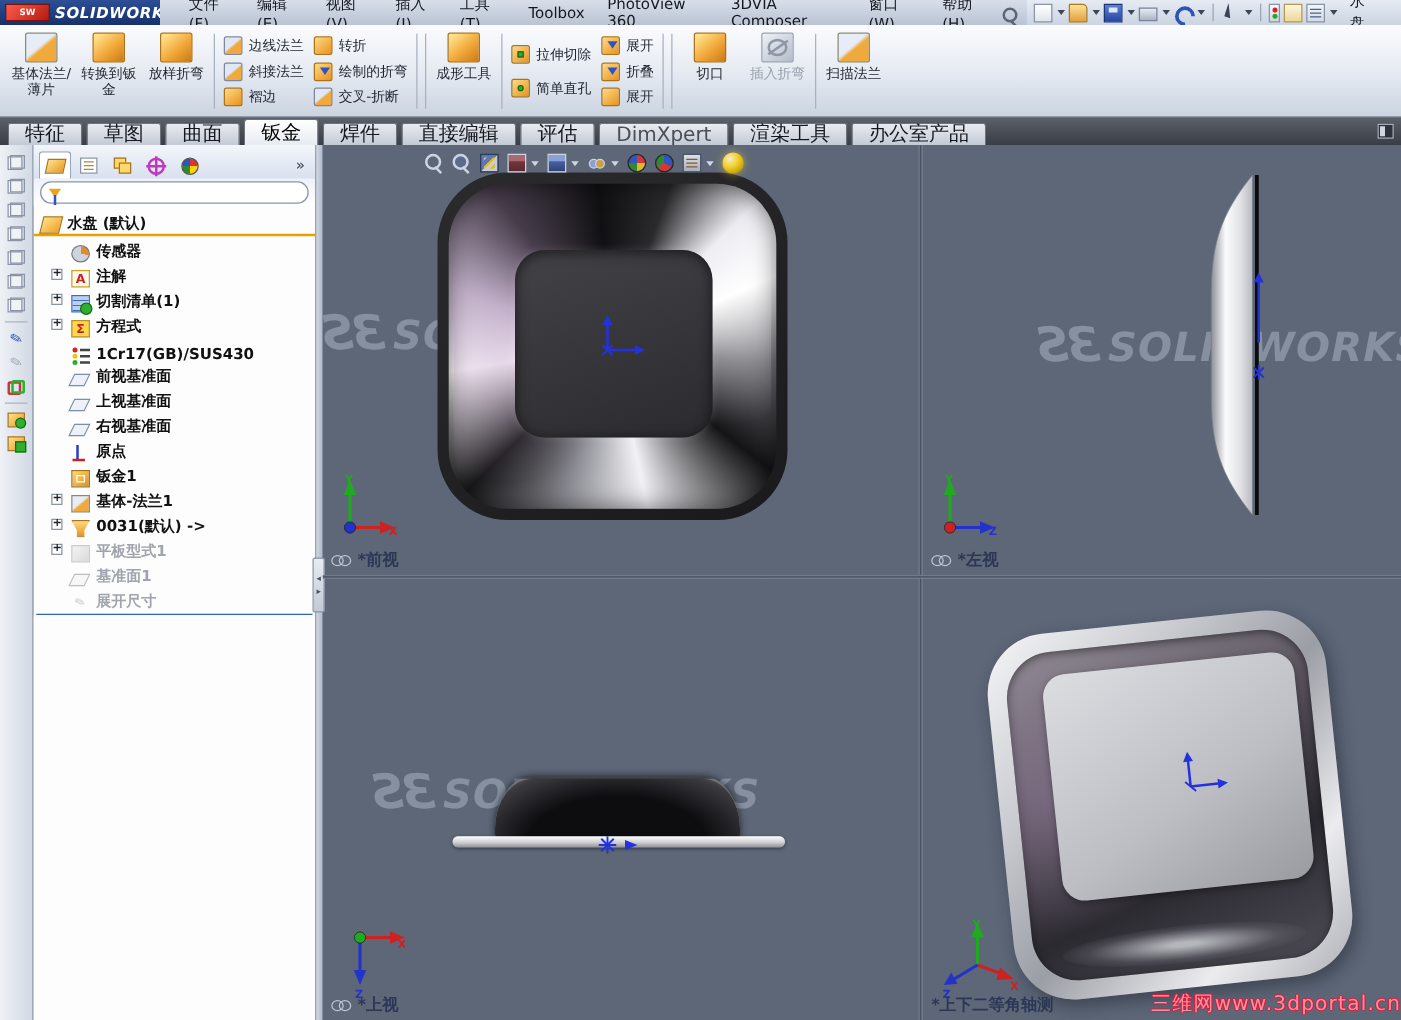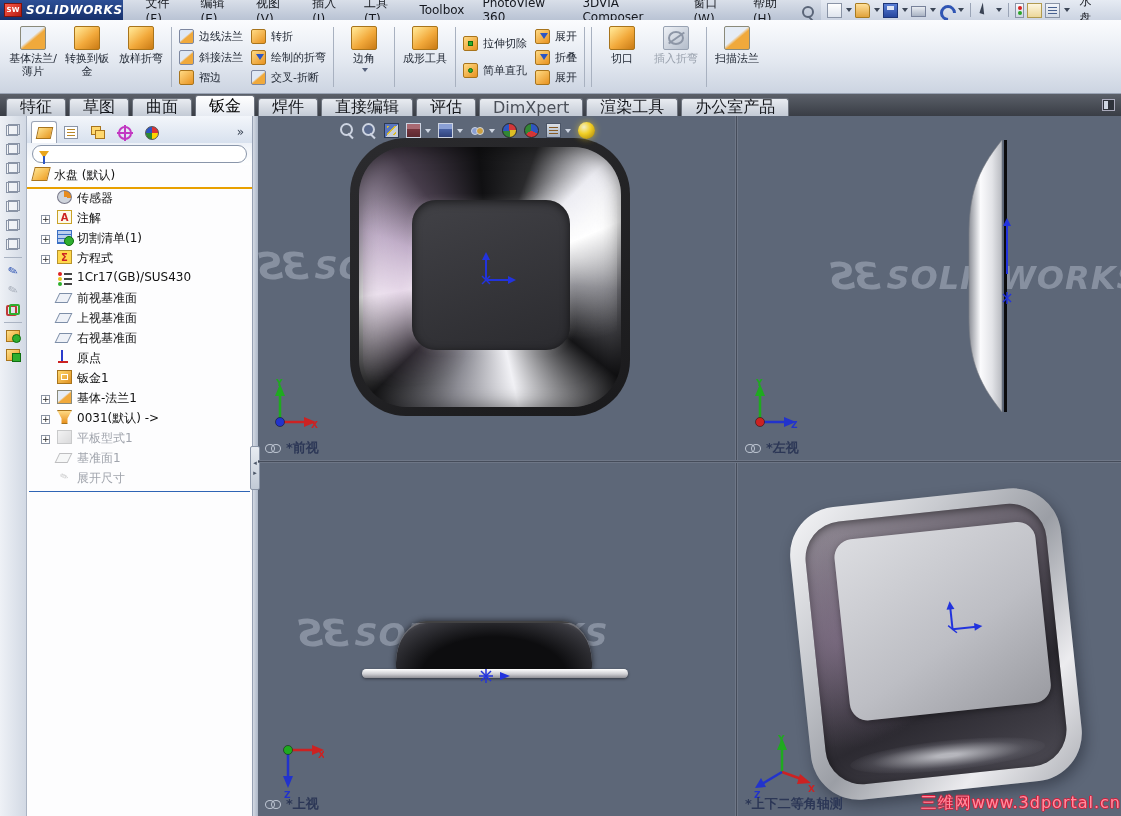--- a/index.html
+++ b/index.html
@@ -5,21 +5,21 @@
   * { box-sizing: border-box; margin: 0; padding: 0; }
   html,body { width:1121px; height:816px; overflow:hidden;
     font-family:"DejaVu Sans","Liberation Sans",sans-serif; }
   body { position:relative; background:#5d6778; }
 
   
   .titlebar{position:absolute;left:0;top:0;width:1121px;height:20px;display:flex;align-items:stretch;
     background:linear-gradient(#9eb2d8,#6e87b8);}
   .tb-logo{width:128px;display:flex;align-items:center;gap:4px;padding-left:4px;
     background:linear-gradient(#2d4f96,#16306b);}
-  .sw-cube{width:18px;height:14px;background:linear-gradient(135deg,#ff5a4a,#b31b10);border:1px solid #7e120b;
+  .sw-cube{width:36px;height:14px;background:linear-gradient(135deg,#ff5a4a,#b31b10);border:1px solid #7e120b;
     color:#fff;font-size:7px;font-weight:bold;line-height:12px;text-align:center;flex:none;}
   .tb-appname{color:#fff;font-weight:bold;font-style:italic;font-size:12px;letter-spacing:.5px;}
   .tb-menus{display:flex;align-items:flex-end;background:linear-gradient(#d9dfe9,#b9c3d4);padding:0 6px 0 14px;}
   .menu-item{font-size:12px;color:#15181f;padding:0 9px;height:100%;display:flex;align-items:center;cursor:default;}
   .tb-icons{flex:1;display:flex;align-items:center;gap:3px;background:linear-gradient(#e6ebf3,#ccd4e2);padding:0 6px;}
   .qsep{width:1px;height:14px;background:#9aa4b6;margin:0 3px;}
   .qic{width:15px;height:15px;position:relative;display:inline-block;}
   .caret{width:0;height:0;border-left:3px solid transparent;border-right:3px solid transparent;border-top:4px solid #3c4656;margin-left:1px;}
   .q-search::before{content:"";position:absolute;left:1px;top:1px;width:8px;height:8px;border:2px solid #5a6578;border-radius:50%;}
   .q-search::after{content:"";position:absolute;right:1px;bottom:0;width:6px;height:2px;background:#5a6578;transform:rotate(45deg);}
@@ -107,21 +107,21 @@
   .mi-dimx::before{content:"";position:absolute;left:4px;top:-3px;width:2px;height:16px;background:#c238c2;}
   .mi-dimx::after{content:"";position:absolute;left:-3px;top:4px;width:16px;height:2px;background:#c238c2;}
   .mi-disp{width:14px;height:14px;border-radius:50%;border:1px solid #555;
     background:conic-gradient(#d33 0 25%,#ffd400 25% 50%,#2f8a2f 50% 75%,#2c55c4 75% 100%);}
   .filterrow{height:22px;padding:2px 5px;flex:none;background:linear-gradient(#eef2f8,#ffffff);}
   .filterbox{width:100%;height:18px;border:1px solid #8a96aa;border-radius:9px;background:#fff;display:flex;align-items:center;padding:0 6px;gap:4px;}
   .funnel{width:0;height:0;border-left:5px solid transparent;border-right:5px solid transparent;border-top:7px solid #e8a51e;position:relative;flex:none;}
   .funnel::after{content:"";position:absolute;left:-1px;top:-2px;width:2px;height:8px;background:#2c55c4;}
   .filterbox input{border:none;outline:none;flex:1;font-size:11px;height:14px;background:transparent;}
   .tree{flex:1;overflow:hidden;padding:2px 0 0 0;font-size:12px;color:#111;}
-  .trow{display:flex;align-items:flex-start;height:20px;padding-left:30px;position:relative;white-space:nowrap;}
+  .trow{display:flex;align-items:flex-end;height:20px;padding-left:30px;position:relative;white-space:nowrap;font-weight:bold;}
   .trow.root{padding-left:6px;border-bottom:2px solid #e8a000;height:22px;margin-bottom:1px;}
   .exp{width:9px;height:9px;border:1px solid #8a93a3;background:#fff;font-size:9px;line-height:7px;text-align:center;color:#222;
     position:absolute;left:14px;top:5px;display:none;}
   .exp::before{content:"+";}
   .has-exp .exp{display:block;}
   .ti{width:15px;height:14px;margin-right:5px;position:relative;flex:none;font-size:10px;line-height:14px;text-align:center;}
   .trow.gray{color:#a0a4ac;}
   .trow.gray .ti{filter:grayscale(.9);opacity:.55;}
   .i-part{background:linear-gradient(135deg,#ffe18a,#efa128);border:1px solid #a8741c;transform:skewX(-14deg);width:16px;}
   .i-sensor{border:1px solid #778;border-radius:50%;background:conic-gradient(#e88c1e 0 28%,#cfd4dc 28% 100%);}
@@ -321,25 +321,20 @@
     <div class="rsmall">
       <span class="ric-s arr"></span>
       <span>绘制的折弯</span>
     </div>
     <div class="rsmall">
       <span class="ric-s blue"></span>
       <span>交叉-折断</span>
     </div>
   </div>
   <div class="rsep"></div>
-  <div class="rbig">
-    <span class="ric gold"></span>
-    <span>边角</span>
-    <span class="caret"></span>
-  </div>
   <div class="rsep"></div>
   <div class="rbig">
     <span class="ric gold"></span>
     <span>成形工具</span>
   </div>
   <div class="rsep"></div>
   <div class="rcol">
     <div class="rsmall">
       <span class="ric-s gsq"></span>
       <span>拉伸切除</span>

